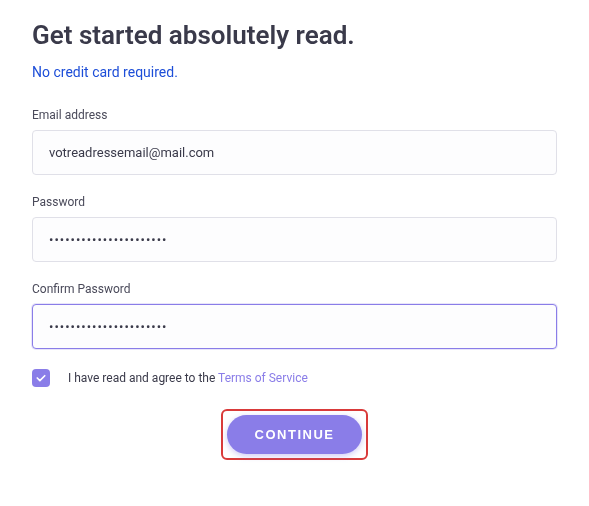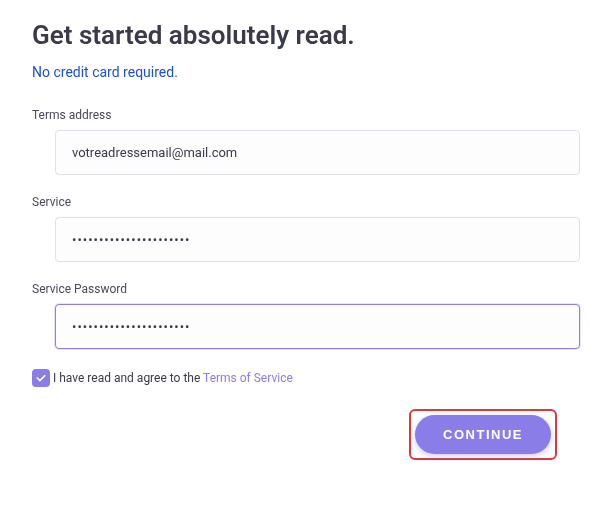--- a/index.html
+++ b/index.html
@@ -36,33 +36,32 @@
     .text-input {
       width: 100%;
       padding: 14px 16px;
       font-size: 13px;
       color: #3a3a4a;
       border: 1px solid #e0e0e8;
       border-radius: 4px;
       background: #fdfdfe;
       outline: none;
       font-family: inherit;
-      margin-left: 23px;
     }
     .text-input.focused {
       border: 1px solid #8a7de8;
       box-shadow: 0 0 0 1px rgba(138,125,232,0.2);
     }
     .text-input::placeholder {
       color: #aaaab5;
     }
     .checkbox-row {
       display: flex;
       align-items: center;
-      gap: 3px;
+      gap: 18px;
       margin-bottom: 22px;
     }
     .checkbox {
       width: 18px;
       height: 18px;
       background: #8a7de8;
       border-radius: 4px;
       display: flex;
       align-items: center;
       justify-content: center;
@@ -77,21 +76,21 @@
       font-size: 12px;
       color: #3a3a4a;
     }
     .tos-link {
       color: #8a7de8;
       text-decoration: none;
       cursor: pointer;
     }
     .button-wrap {
       display: flex;
-      justify-content: flex-end;
+      justify-content: center;
     }
     .highlight-box {
       border: 2px solid #d93a3a;
       border-radius: 6px;
       padding: 4px;
       display: inline-block;
     }
     .continue-btn {
       background: #8a7de8;
       color: #ffffff;
@@ -108,31 +107,31 @@
       letter-spacing: 1px;
     }
   </style>
 </head>
 <body>
 
 <h1 class="page-title">Get started absolutely read.</h1>
 <p class="subtitle">No credit card required.</p>
 
 <div class="form-group">
-  <label class="field-label">Terms address</label>
+  <label class="field-label">Email address</label>
   <input type="text" class="text-input" value="votreadressemail@mail.com" style="">
 </div>
 
 <div class="form-group">
-  <label class="field-label">Service</label>
+  <label class="field-label">Password</label>
   <input type="password" class="text-input" value="••••••••••••••••••••••" style="">
 </div>
 
 <div class="form-group">
-  <label class="field-label">Service Password</label>
+  <label class="field-label">Confirm Password</label>
   <input type="password" class="text-input focused" value="••••••••••••••••••••••" style="">
 </div>
 
 <div class="checkbox-row">
   <div class="checkbox">
     <svg viewBox="0 0 16 16" fill="none">
       <path d="M3 8L6.5 11.5L13 5" stroke="white" stroke-width="2.2" stroke-linecap="round" stroke-linejoin="round"></path>
     </svg>
   </div>
   <span class="checkbox-label">

